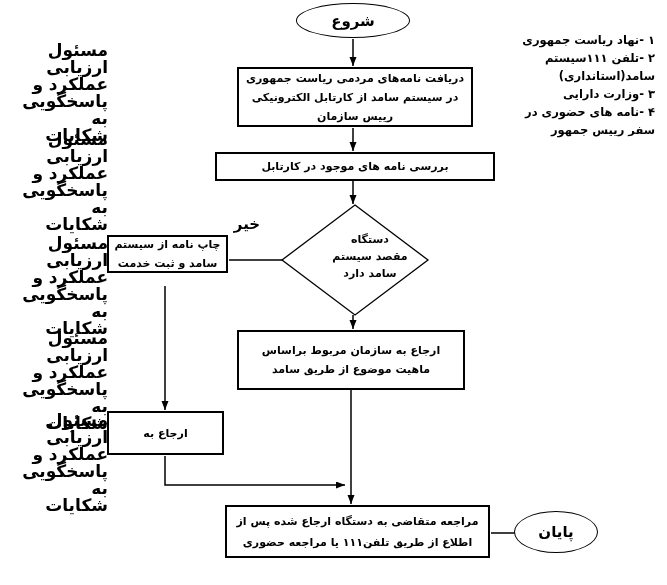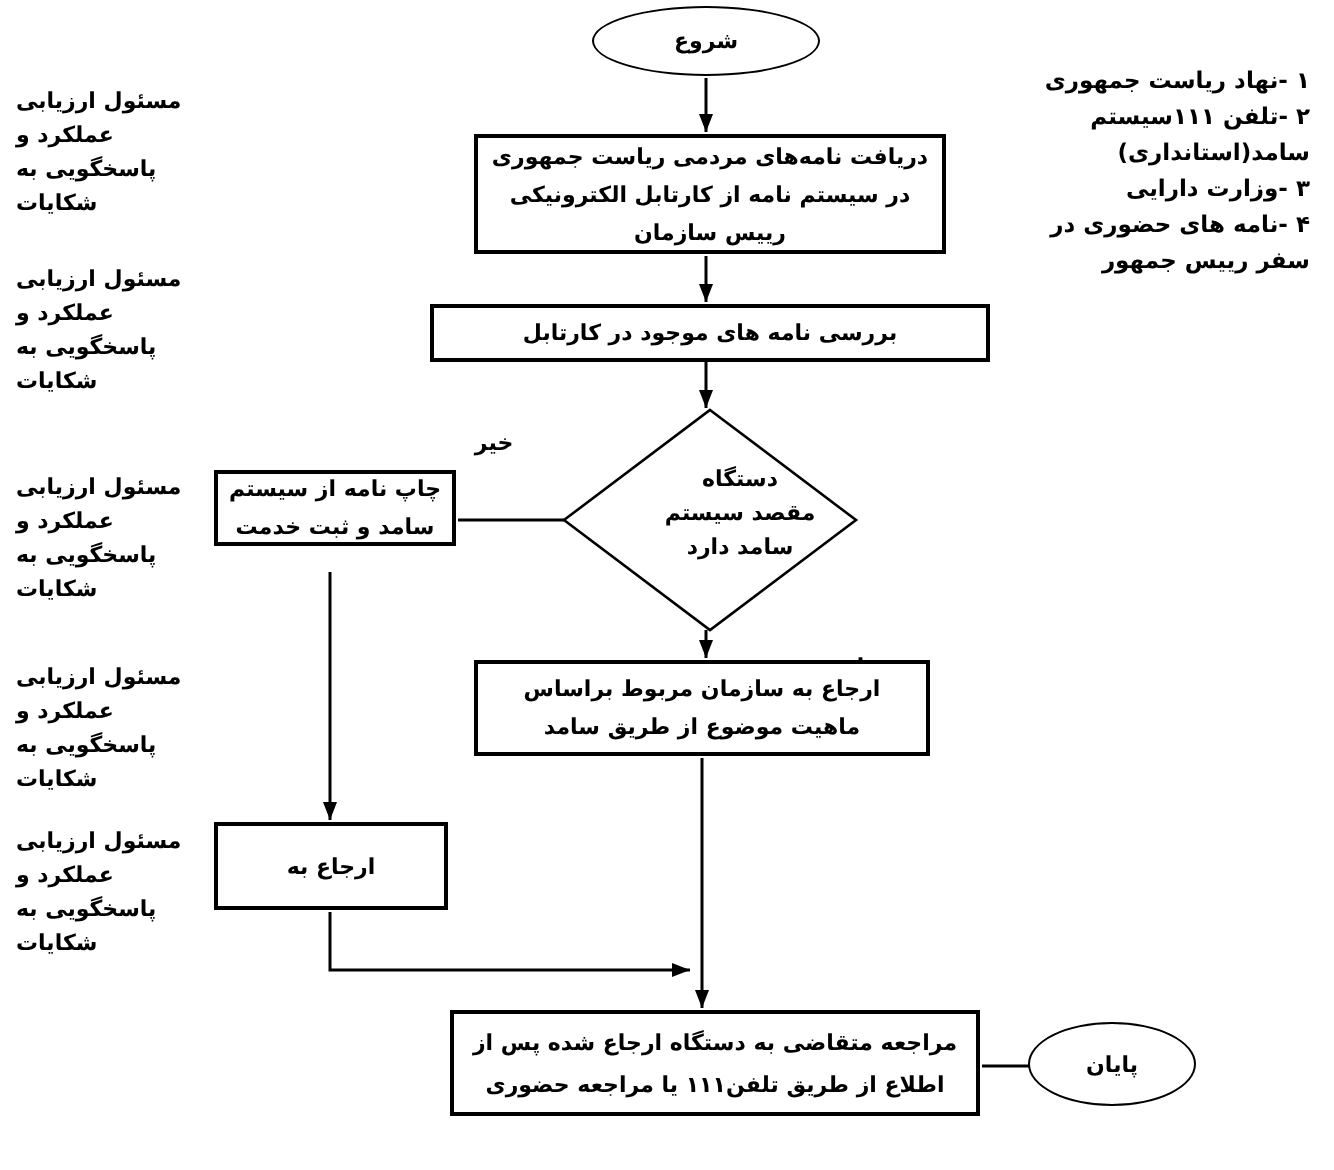--- a/index.html
+++ b/index.html
@@ -10,27 +10,27 @@
   }
   .canvas svg{position:absolute;left:0;top:0;}
   .box{
     position:absolute;border:2px solid #000;background:#fff;
     display:flex;flex-direction:column;justify-content:center;
     text-align:center;font-size:11px;line-height:18px;box-sizing:border-box;
   }
   .box span{display:block;}
   .oval{
     position:absolute;border:1.5px solid #000;border-radius:50%;background:#fff;
-    display:flex;align-items:center;justify-content:center;font-size:11px;box-sizing:border-box;
+    display:flex;align-items:center;justify-content:center;font-size:15px;box-sizing:border-box;
   }
-  .side-label{position:absolute;text-align:left;font-size:11px;line-height:17px;}
+  .side-label{position:absolute;text-align:right;font-size:17px;line-height:17px;}
   .side-label span{display:block;}
   .diamond-text{position:absolute;text-align:center;font-size:11px;line-height:17px;}
   .diamond-text span{display:block;}
-  .branch-label{position:absolute;font-size:11px;text-align:center;}
+  .branch-label{position:absolute;font-size:15px;text-align:center;}
   .right-list{position:absolute;font-size:11.5px;line-height:18px;}
   .right-list span{display:block;}
   .final-box{line-height:21px;}
 </style>
 </head>
 <body>
 
 <div class="canvas">
 
   <svg width="667" height="585" aria-hidden="true">
@@ -60,21 +60,21 @@
 
     <line x1="491" y1="533" x2="526" y2="533" stroke="#000" stroke-width="1.5" marker-end="url(#arrowhead)"></line>
   </svg>
 
   <div class="oval" style="left:296px;top:3px;width:114px;height:35px;">
     <span>شروع</span>
   </div>
 
   <div class="box" style="left:237px;top:67px;width:236px;height:60px;line-height:19px;">
     <span>دریافت نامه‌های مردمی ریاست جمهوری</span>
-    <span>در سیستم نامه از کارتابل الکترونیکی</span>
+    <span>در سیستم سامد از کارتابل الکترونیکی</span>
     <span>رییس سازمان</span>
   </div>
 
   <div class="box" style="left:215px;top:152px;width:280px;height:29px;">
     <span>بررسی نامه های موجود در کارتابل</span>
   </div>
 
   <div class="diamond-text" style="left:320px;top:231px;width:100px;">
     <span>دستگاه</span>
     <span>مقصد سیستم</span>
@@ -82,21 +82,21 @@
   </div>
 
   <div class="branch-label" style="left:230px;top:215px;width:34px;">خیر</div>
   <div class="branch-label" style="left:413px;top:295px;width:32px;margin-top:32px;">بله</div>
 
   <div class="box" style="left:107px;top:235px;width:121px;height:38px;line-height:19px;">
     <span>چاپ نامه از سیستم</span>
     <span>سامد و ثبت خدمت</span>
   </div>
 
-  <div class="box" style="left:237px;top:330px;width:228px;height:48px;line-height:19px;">
+  <div class="box" style="left:237px;top:330px;width:228px;height:60px;line-height:19px;">
     <span>ارجاع به سازمان مربوط براساس</span>
     <span>ماهیت موضوع از طریق سامد</span>
   </div>
 
   <div class="box" style="left:107px;top:411px;width:117px;height:44px;line-height:19px;">
     <span>ارجاع به</span>
   </div>
 
   <div class="box final-box" style="left:225px;top:505px;width:265px;height:53px;">
     <span>مراجعه متقاضی به دستگاه ارجاع شده پس از</span>

